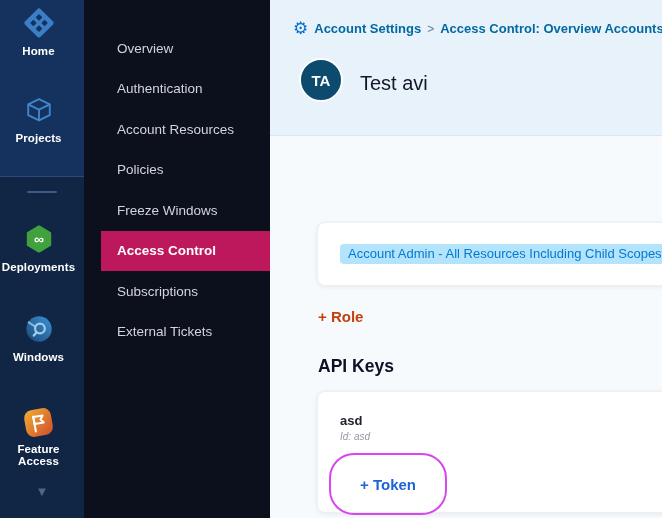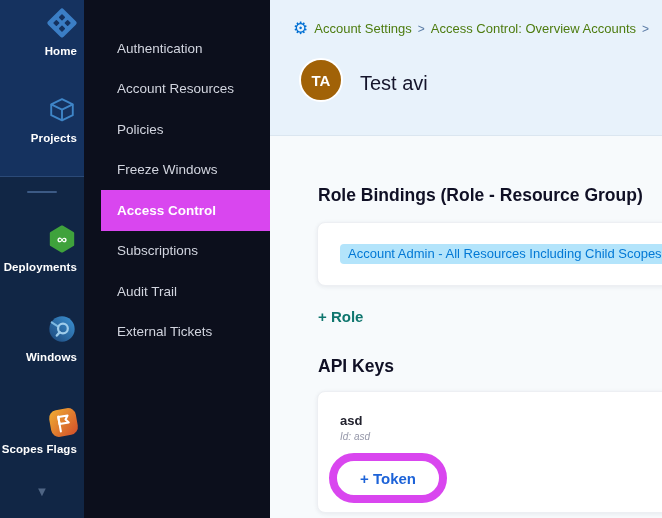--- a/index.html
+++ b/index.html
@@ -17,21 +17,21 @@
   }
   .rail-top {
     position: absolute; top: 0; left: 0; width: 84px; height: 177px;
     background: #15325f; border-bottom: 1px solid #2b4a78;
   }
   .rail-dash {
     position: absolute; top: 191px; left: 27px; width: 30px; height: 2px;
     background: #3c5a85; border-radius: 2px;
   }
   .module {
-    position: absolute; left: 0; width: 77px; text-align: right;
+    position: absolute; left: 0; width: 77px; text-align: center;
     cursor: pointer;
   }
   .module .mod-icon { display: inline-block; height: 32px; }
   .module .mod-label {
     display: block; margin-top: 3px; font-size: 11.5px; font-weight: 700;
     color: #ffffff; letter-spacing: 0.1px;
   }
   .ff-box {
     display: inline-block; width: 27px; height: 27px; margin-top: 2px;
     border-radius: 8px; transform: rotate(-10deg);
@@ -48,39 +48,39 @@
   .sidebar {
     position: relative; width: 186px; height: 518px; flex: none;
     background: #0c0f1c; padding-top: 28px; z-index: 2;
   }
   .side-item {
     height: 40.5px; display: flex; align-items: center;
     padding-left: 33px; font-size: 13.5px; color: #d2d5df; cursor: pointer;
   }
   .side-item.selected {
     margin-left: 17px; padding-left: 16px;
-    background: #d946ef; color: #ffffff; font-weight: 600;
+    background: #be185d; color: #ffffff; font-weight: 600;
   }
 
   
   .main { position: relative; width: 392px; height: 518px; flex: none; }
   .main-header {
     position: absolute; top: 0; left: 0; width: 100%; height: 136px;
     background: #e8f2fb; border-bottom: 1px solid #dbe6f0;
   }
   .breadcrumb {
     position: absolute; top: 21px; left: 23px; white-space: nowrap;
     font-size: 13px; font-weight: 500; display: flex; align-items: center; gap: 6px;
   }
   .crumb-gear { color: #0270d3; font-size: 17px; line-height: 14px; }
-  .crumb-link { color: #4d7c0f; text-decoration: none; cursor: pointer; }
+  .crumb-link { color: #0369a1; text-decoration: none; cursor: pointer; font-weight: bold; }
   .crumb-sep { color: #5b7ca6; font-size: 12px; }
   .avatar {
     position: absolute; top: 58px; left: 29px; width: 44px; height: 44px;
-    border-radius: 50%; background: #a16207; border: 2px solid #ffffff;
+    border-radius: 50%; background: #0c4a6e; border: 2px solid #ffffff;
     display: flex; align-items: center; justify-content: center;
     color: #ffffff; font-size: 15px; font-weight: 700;
   }
   .entity-title {
     position: absolute; top: 62px; left: 90px;
     font-size: 20px; font-weight: 500; color: #15152b; margin-top: 10px;
   }
 
   .section-heading {
     position: absolute; left: 48px;
@@ -92,36 +92,36 @@
     box-shadow: 0 1px 4px rgba(40, 41, 61, 0.08);
   }
   .card-rb { top: 222px; height: 64px; }
   .tag-row { display: flex; gap: 6px; padding: 21px 0 0 22px; }
   .tag {
     background: #b3e4fb; color: #0278d5; font-size: 13px; font-weight: 500;
     padding: 2px 8px; border-radius: 4px; white-space: nowrap; height: 20px;
     line-height: 16px;
   }
   .add-link {
-    position: absolute; color: #0f766e; font-size: 15px; font-weight: 700;
+    position: absolute; color: #c2410c; font-size: 15px; font-weight: 700;
     cursor: pointer; white-space: nowrap;
   }
   .add-role { left: 48px; top: 308px; }
   .card-api { top: 391px; height: 122px; }
   .apikey-name {
     position: absolute; top: 21px; left: 22px;
     font-size: 13px; font-weight: 700; color: #22222e; text-align: right;
   }
   .apikey-id {
     position: absolute; top: 39px; left: 22px;
     font-size: 10px; color: #9496a8; font-style: italic;
   }
   .annotation-ring {
-    position: absolute; top: 61px; left: 11px; width: 118px; height: 50px;
-    border: 8px solid #d946ef; border-radius: 25px;
+    position: absolute; top: 61px; left: 11px; width: 118px; height: 62px;
+    border: 2px solid #d946ef; border-radius: 25px;
     display: flex; align-items: center; justify-content: center;
   }
   .add-token {
     position: static; color: #1d63d8; font-size: 15px; font-weight: 700;
     cursor: pointer; white-space: nowrap;
   }
 </style>
 </head>
 <body>
 
@@ -184,52 +184,51 @@
       <span class="mod-label">Windows</span>
     </div>
 
     <div class="module" style="top:407px">
       <span class="ff-box">
         <svg width="25" height="25" viewBox="0 0 24 24" fill="none" stroke="#ffffff" stroke-width="2">
           <path d="M8 20 V5.5" stroke-linecap="round"></path>
           <path d="M8 6 h9 l-2.6 3.4 2.6 3.4 H8 Z" stroke-linejoin="round"></path>
         </svg>
       </span>
-      <span class="mod-label">Scopes Flags</span>
+      <span class="mod-label">Feature Access</span>
     </div>
 
     <div class="rail-chevron">▼</div>
   </nav>
 
   <nav class="sidebar">
+    <div class="side-item">Overview</div>
     <div class="side-item">Authentication</div>
     <div class="side-item">Account Resources</div>
     <div class="side-item">Policies</div>
     <div class="side-item">Freeze Windows</div>
     <div class="side-item selected">Access Control</div>
     <div class="side-item">Subscriptions</div>
-    <div class="side-item">Audit Trail</div>
     <div class="side-item">External Tickets</div>
   </nav>
 
   <main class="main">
 
     <header class="main-header">
       <div class="breadcrumb">
         <span class="crumb-gear">⚙</span>
         <span class="crumb-link">Account Settings</span>
         <span class="crumb-sep">&gt;</span>
         <span class="crumb-link">Access Control: Overview Accounts</span>
         <span class="crumb-sep">&gt;</span>
       </div>
       <div class="avatar">TA</div>
       <div class="entity-title">Test avi</div>
     </header>
 
-    <h2 class="section-heading" style="top:185px">Role Bindings (Role - Resource Group)</h2>
 
     <div class="card card-rb">
       <div class="tag-row">
         <span class="tag">Account Admin - All Resources Including Child Scopes</span>
 
       </div>
     </div>
 
     <div class="add-link add-role">+ Role</div>
 

